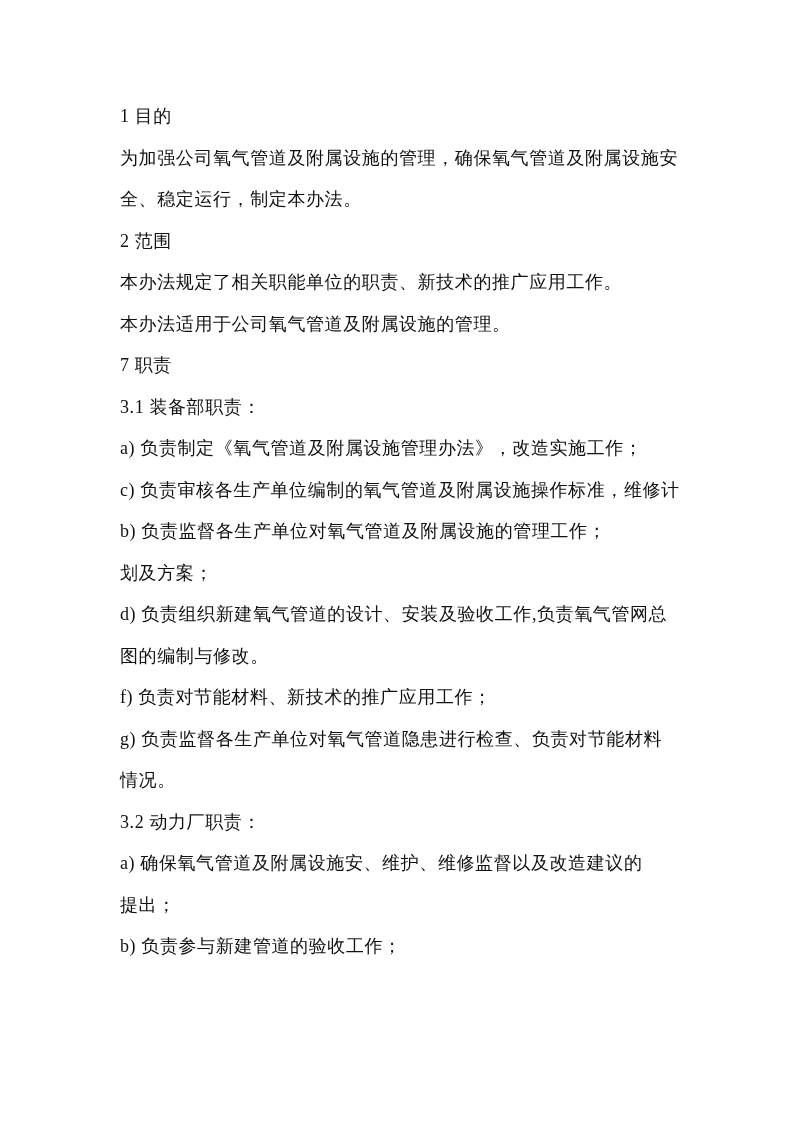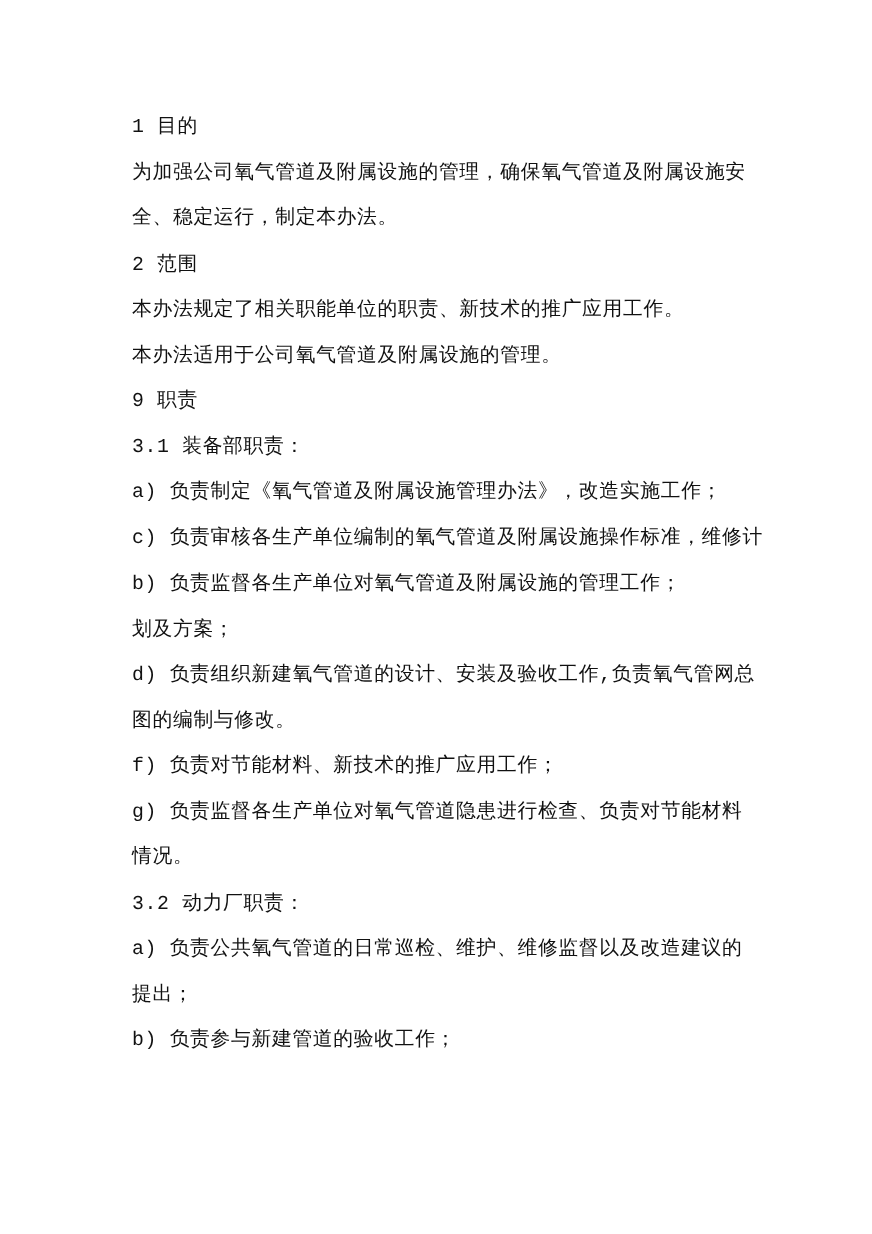--- a/index.html
+++ b/index.html
@@ -3,48 +3,48 @@
 <meta charset="utf-8">
 <style>
   html, body { margin: 0; padding: 0; background: #ffffff; }
   body { width: 793px; height: 1122px; position: relative; overflow: hidden; }
   .page {
     position: absolute; left: 0; top: 0; width: 793px; height: 1122px;
     background: #ffffff;
   }
   .content {
     position: absolute; left: 120px; top: 96px; width: 575px;
-    font-family: Liberation Mono, monospace;
+    font-family: Liberation Serif, serif;
     font-size: 18px; color: #111111;
   }
   .line {
     height: 41.5px; line-height: 41.5px; white-space: nowrap;
     letter-spacing: 0.6px;
   }
 </style>
 </head>
 <body>
 
 <div class="page">
   <div class="content">
     <div class="line">1 目的</div>
     <div class="line">为加强公司氧气管道及附属设施的管理，确保氧气管道及附属设施安</div>
     <div class="line">全、稳定运行，制定本办法。</div>
     <div class="line">2 范围</div>
     <div class="line">本办法规定了相关职能单位的职责、新技术的推广应用工作。</div>
     <div class="line">本办法适用于公司氧气管道及附属设施的管理。</div>
-    <div class="line">9 职责</div>
+    <div class="line">7 职责</div>
     <div class="line">3.1   装备部职责：</div>
     <div class="line">a) 负责制定《氧气管道及附属设施管理办法》，改造实施工作；</div>
     <div class="line">c) 负责审核各生产单位编制的氧气管道及附属设施操作标准，维修计</div>
     <div class="line">b) 负责监督各生产单位对氧气管道及附属设施的管理工作；</div>
     <div class="line">划及方案；</div>
     <div class="line">d) 负责组织新建氧气管道的设计、安装及验收工作,负责氧气管网总</div>
     <div class="line">图的编制与修改。</div>
     <div class="line">f) 负责对节能材料、新技术的推广应用工作；</div>
     <div class="line">g) 负责监督各生产单位对氧气管道隐患进行检查、负责对节能材料</div>
     <div class="line">情况。</div>
     <div class="line">3.2 动力厂职责：</div>
-    <div class="line">a) 负责公共氧气管道的日常巡检、维护、维修监督以及改造建议的</div>
+    <div class="line">a) 确保氧气管道及附属设施安、维护、维修监督以及改造建议的</div>
     <div class="line">提出；</div>
     <div class="line">b) 负责参与新建管道的验收工作；</div>
   </div>
 </div>
 
 </body></html>

